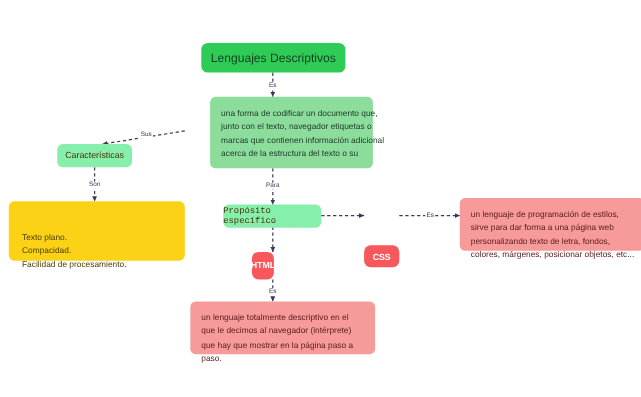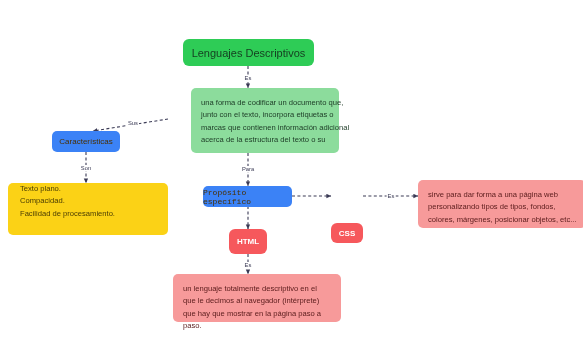--- a/index.html
+++ b/index.html
@@ -42,34 +42,34 @@
   }
   .node-def {
     background: #8cdc9c;
     color: #1c3a25;
     font-size: 7.6px;
     line-height: 1.62;
     padding: 9px 10px 9px 10px;
     border-radius: 5px;
   }
   .node-amber {
-    background: #3b82f6;
+    background: #86efac;
     color: #4a3003;
     font-size: 8px;
     display: flex;
     align-items: center;
     justify-content: center;
     border-radius: 5px;
   }
   .node-yellow {
     background: #fbd216;
     color: #4a3d03;
     font-size: 7.6px;
     line-height: 1.62;
-    padding: 0 12px;
+    padding: 27px 12px;
     border-radius: 5px;
   }
   .node-chip {
     background: #f6585c;
     color: #ffffff;
     font-size: 8px;
     font-weight: bold;
     display: flex;
     align-items: center;
     justify-content: center;
@@ -131,21 +131,21 @@
   <span class="edge-label" style="left:248px; top:169px;">Para</span>
   <span class="edge-label" style="left:391px; top:196px;">Es</span>
   <span class="edge-label" style="left:248px; top:265px;">Es</span>
 
   <div class="node node-title" style="left:183px; top:39px; width:131px; height:27px;">
     <span>Lenguajes Descriptivos</span>
   </div>
 
   <div class="node node-def" style="left:168px; top:88px; width:148px; height:65px;margin-left:23px;">
     <div>una forma de codificar un documento que,</div>
-    <div>junto con el texto, incorpora etiquetas o</div>
+    <div>junto con el texto, navegador etiquetas o</div>
     <div>marcas que contienen información adicional</div>
     <div>acerca de la estructura del texto o su</div>
   </div>
 
   <div class="node node-amber" style="left:52px; top:131px; width:68px; height:21px;">
     <span>Características</span>
   </div>
 
   <div class="node node-yellow" style="left:8px; top:183px; width:160px; height:52px;">
     <div>Texto plano.</div>
@@ -155,26 +155,27 @@
 
   <div class="node node-amber" style="left:203px; top:186px; width:89px; height:21px;font-family:Liberation Mono, monospace;">
     <span>Propósito específico</span>
   </div>
 
   <div class="node node-chip" style="left:331px; top:186px; width:32px; height:20px;margin-top:37px;">
     <span>CSS</span>
   </div>
 
   <div class="node node-pink" style="left:418px; top:180px; width:168px; height:48px;">
+    <div>un lenguaje de programación de estilos,</div>
     <div>sirve para dar forma a una página web</div>
-    <div>personalizando tipos de tipos, fondos,</div>
+    <div>personalizando texto de letra, fondos,</div>
     <div>colores, márgenes, posicionar objetos, etc...</div>
   </div>
 
-  <div class="node node-chip" style="left:229px; top:229px; width:38px; height:25px;">
+  <div class="node node-chip" style="left:229px; top:229px; width:20px; height:25px;">
     <span>HTML</span>
   </div>
 
   <div class="node node-pink" style="left:173px; top:274px; width:168px; height:48px;">
     <div>un lenguaje totalmente descriptivo en el</div>
     <div>que le decimos al navegador (intérprete)</div>
     <div>que hay que mostrar en la página paso a</div>
     <div>paso.</div>
   </div>
 

